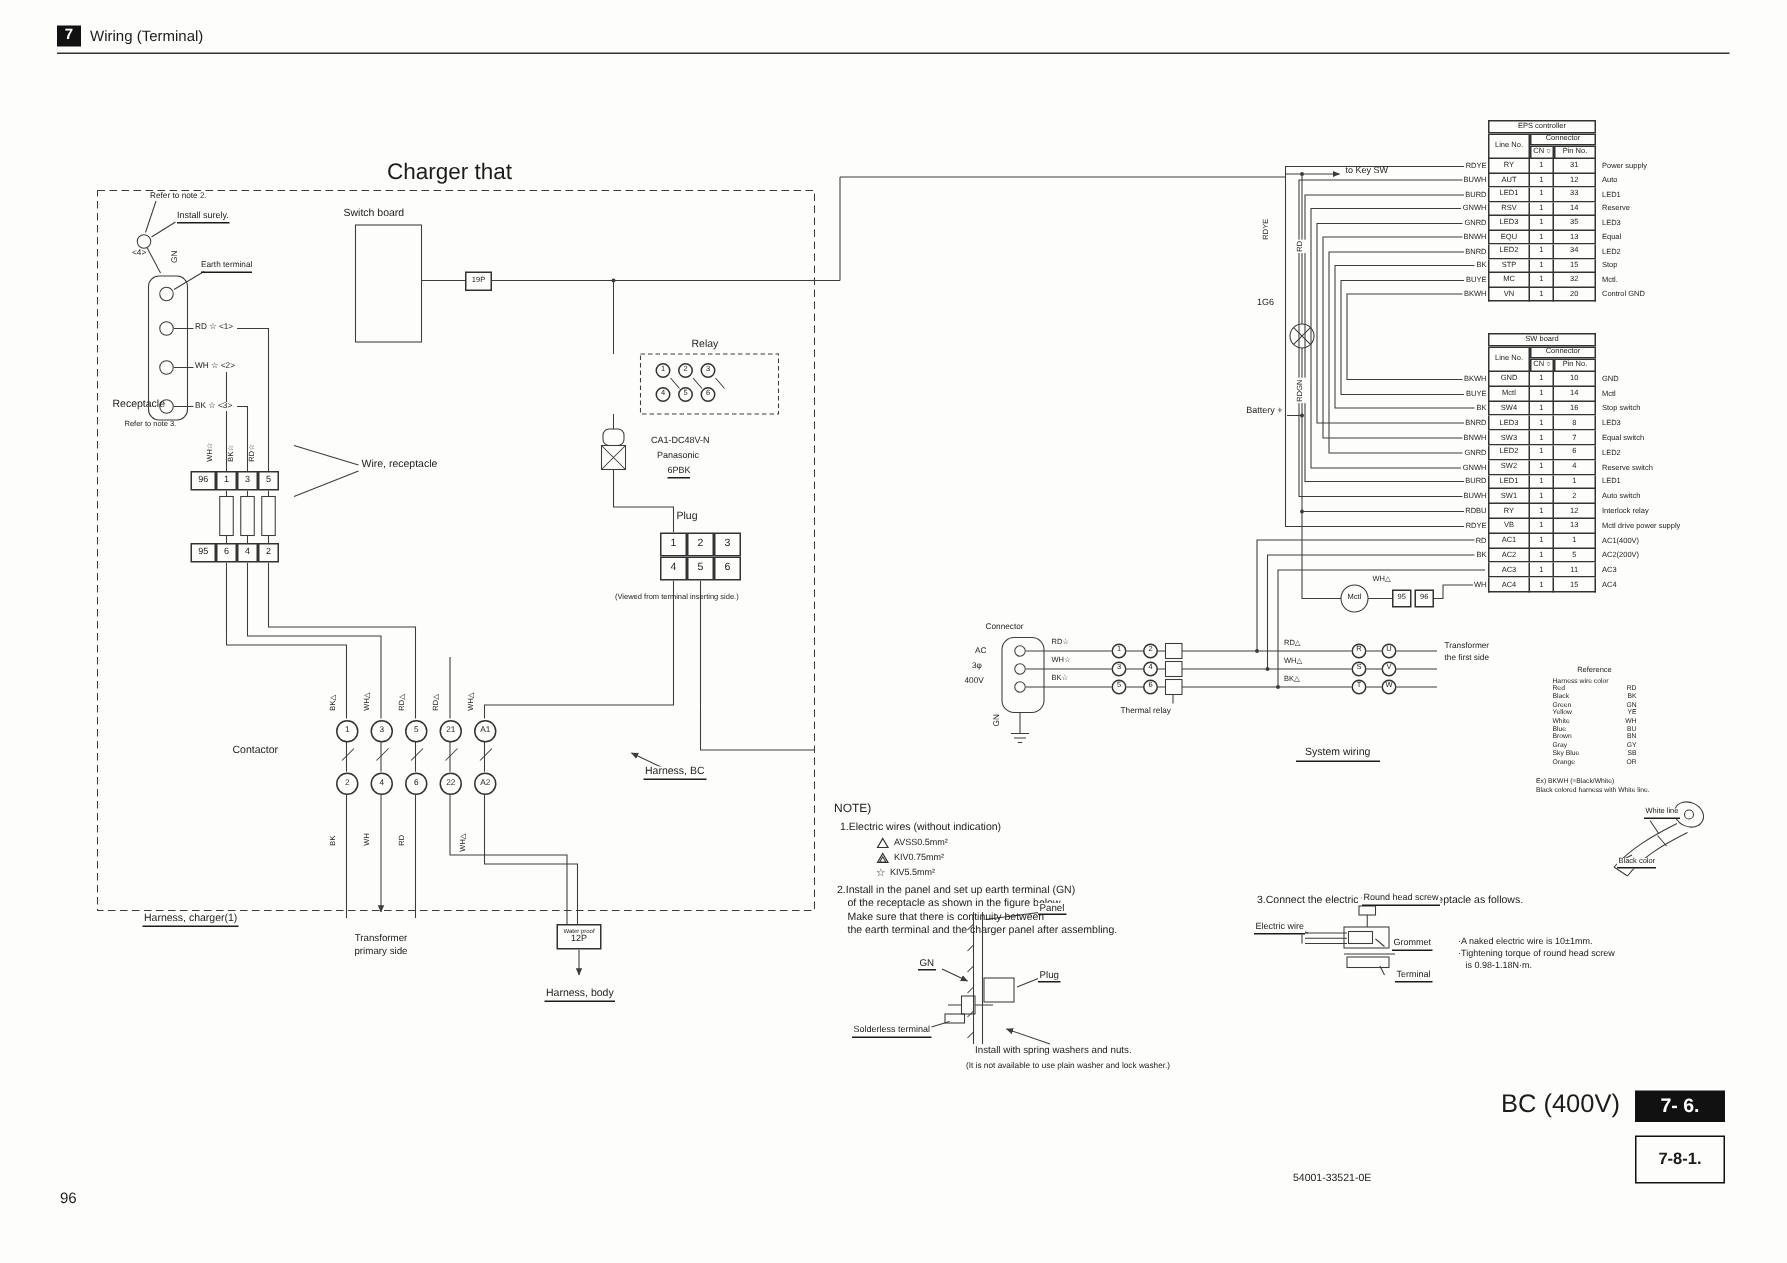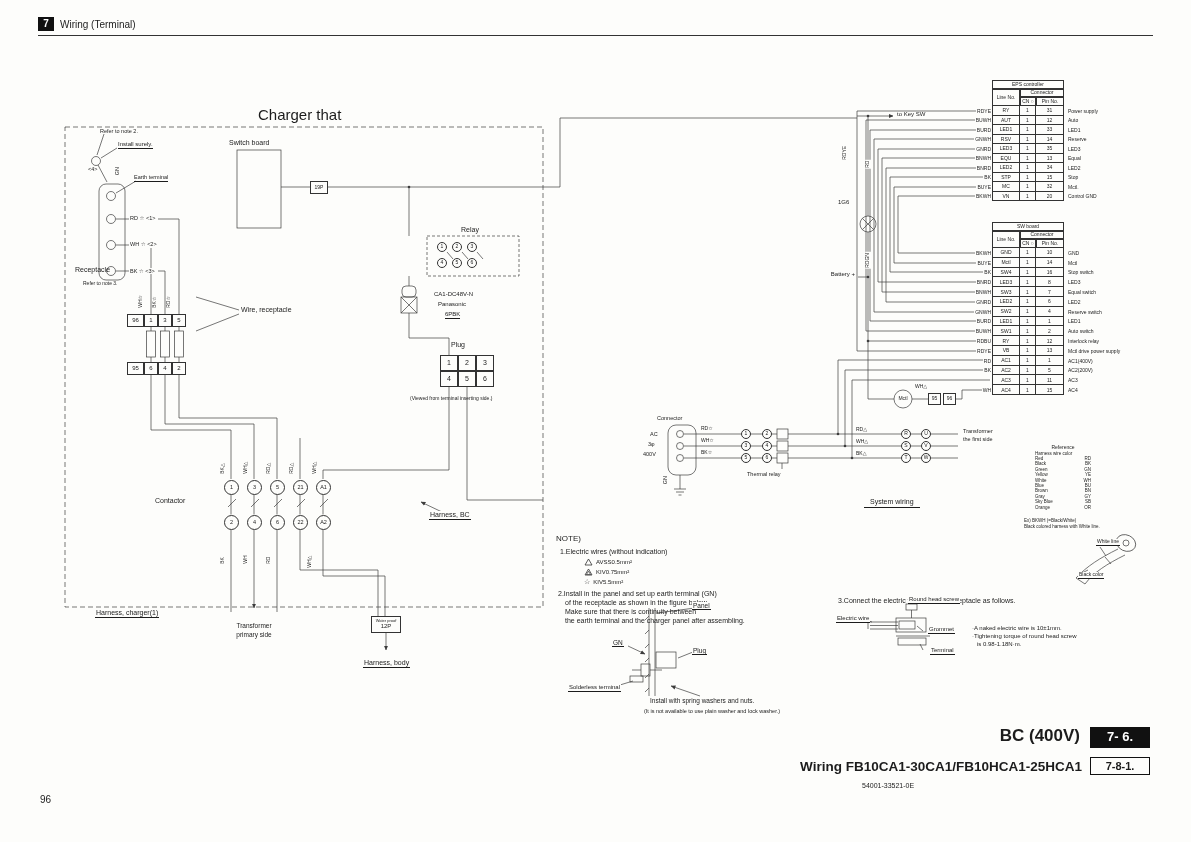--- a/index.html
+++ b/index.html
@@ -708,20 +708,19 @@
   <div class="abs t55" style="left:644px;top:708px;">(It is not available to use plain washer and lock washer.)</div>
   <div class="abs t7" style="left:838px;top:597px;">3.Connect the electric wire with the receptacle as follows.</div>
   <div class="abs t6 ul wbg" style="left:836px;top:615px;">Electric wire</div>
   <div class="abs t6 ul wbg" style="left:908px;top:596px;">Round head screw</div>
   <div class="abs t6 ul wbg" style="left:928px;top:626px;">Grommet</div>
   <div class="abs t6 ul wbg" style="left:930px;top:647px;">Terminal</div>
   <div class="abs t6" style="left:972px;top:625px;">·A naked electric wire is 10±1mm.</div>
   <div class="abs t6" style="left:972px;top:633px;">·Tightening torque of round head screw</div>
   <div class="abs t6" style="left:977px;top:641px;">is 0.98-1.18N·m.</div>
 
-  <div class="abs rt" style="left:980px;top:726px;width:100px;font-size:17px;font-weight:bold;">BC (400V)</div>
+  <div class="abs rt" style="left:980px;top:726px;width:100px;font-size:17px;font-weight:normal;">BC (400V)</div>
   <div class="abs blackbox" style="left:1090px;top:727px;width:60px;height:21px;font-size:13px;font-weight:bold;">7- 6.</div>
-  <div class="abs rt" style="left:640px;top:759px;width:442px;font-size:13.5px;font-weight:bold;">Wiring FB10CA1-30CA1/FB10HCA1-25HCA1</div>
-  <div class="abs ctr" style="left:1090px;top:757px;width:60px;height:18px;border:1.8px solid #111;font-size:11px;font-weight:bold;display:flex;align-items:center;justify-content:center;">7-8-1.</div>
+  <div class="abs ctr" style="left:1090px;top:757px;width:60px;height:32px;border:1.8px solid #111;font-size:11px;font-weight:bold;display:flex;align-items:center;justify-content:center;">7-8-1.</div>
   <div class="abs t7" style="left:862px;top:782px;">54001-33521-0E</div>
   <div class="abs" style="left:40px;top:794px;font-size:10px;">96</div>
 
 </div>
 
 </body></html>

